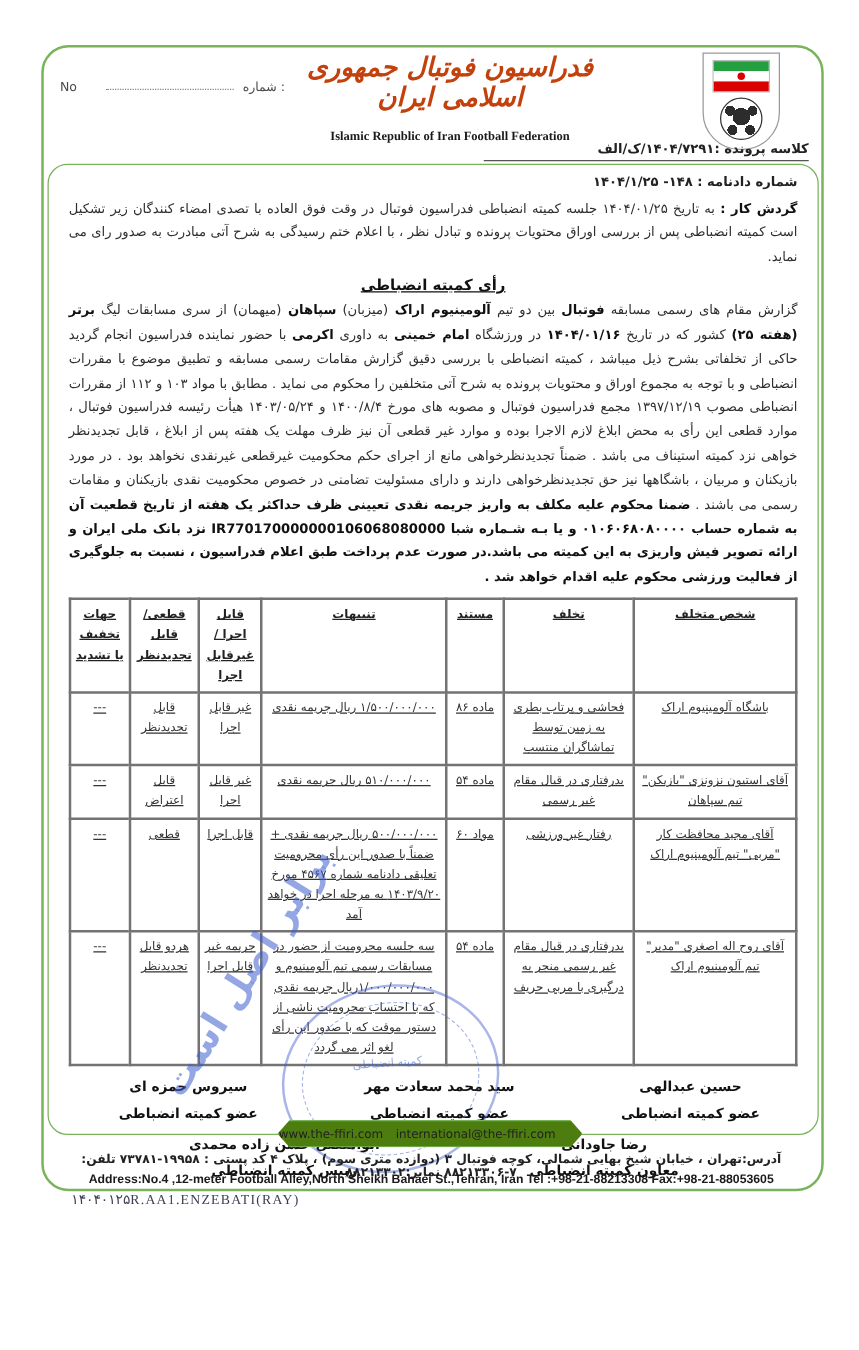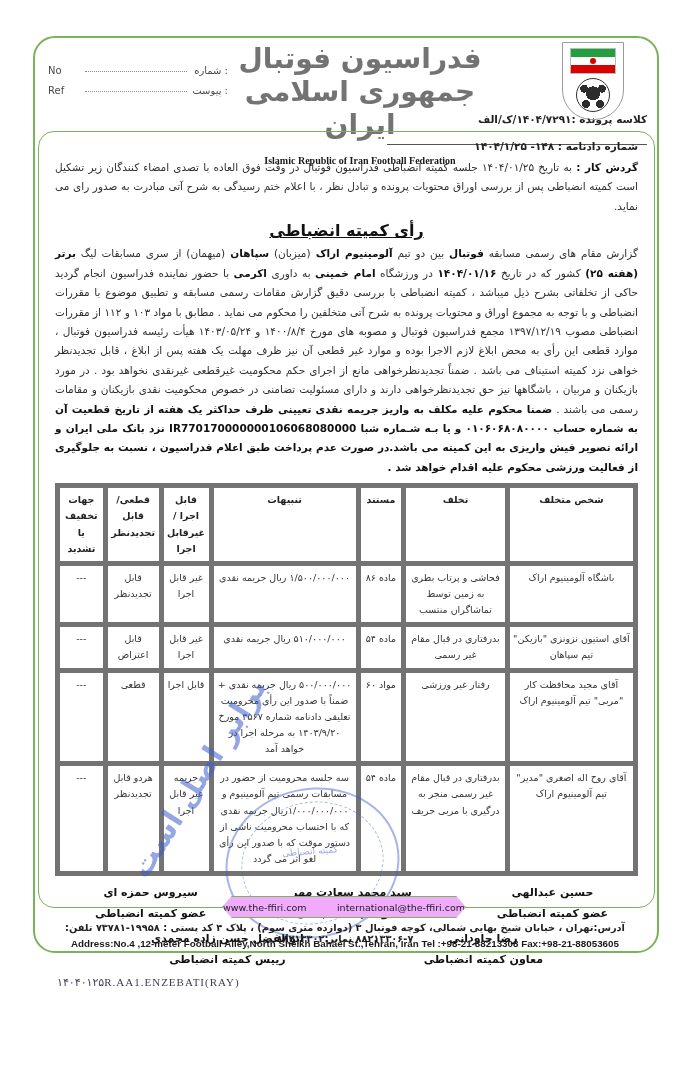--- a/index.html
+++ b/index.html
@@ -14,21 +14,21 @@
   
   .letterhead { position:absolute; left:40px; top:42px; width:612px; height:84px; }
   .ref-block { position:absolute; left:8px; top:14px; width:180px; direction:ltr; }
   .ref-row { display:flex; align-items:flex-end; font-size:10px; color:#4a4a4a;
     height:20px; }
   .ref-row .en { width:34px; }
   .ref-row .leader { flex:1; border-bottom:1px dotted #8a8a8a; margin:0 3px 4px 3px; }
   .ref-row .fa { width:38px; text-align:right; font-size:10px; }
 
   .titles { position:absolute; left:170px; top:0; width:300px; text-align:center; }
-  .title-fa { font-size:28px; font-weight:bold; color:#737373;
+  .title-fa { font-size:21px; font-weight:bold; font-style:italic; color:#c2410c;
     direction:rtl; letter-spacing:-1px; }
   .title-en { margin-top:14px; font-family:"Liberation Serif", serif; font-weight:bold;
     font-size:10px; color:#1a1a1a; }
 
   
   .emblem { position:absolute; right:28px; top:0; width:62px; height:78px;
     border:1px solid #9a9a9a; border-radius:0 0 30px 30px; background:#fff; overflow:hidden; }
   .flag { width:46px; height:26px; margin:5px auto 0 auto; border:1px solid #bbb; }
   .flag .g { height:8px; background:#239f40; }
   .flag .w { height:8px; background:#fff; position:relative; }
@@ -38,39 +38,39 @@
   .ball { width:34px; height:34px; margin:4px auto 0 auto; border:1px solid #333;
     border-radius:50%; position:relative; background:
     radial-gradient(circle at 50% 45%, #2c2c2c 0 7px, transparent 7px),
     radial-gradient(circle at 22% 30%, #2c2c2c 0 4px, transparent 4px),
     radial-gradient(circle at 78% 30%, #2c2c2c 0 4px, transparent 4px),
     radial-gradient(circle at 28% 78%, #2c2c2c 0 4px, transparent 4px),
     radial-gradient(circle at 72% 78%, #2c2c2c 0 4px, transparent 4px), #fff; }
 
   .case-no { position:absolute; right:40px; top:113px; width:260px; direction:rtl;
     font-size:10.5px; font-weight:bold; color:#222; border-bottom:1.5px solid #555;
-    padding-bottom:19px; text-align:right; }
+    padding-bottom:3px; text-align:right; }
 
   
   .inner-box { position:absolute; left:38px; top:131px; width:617px; height:777px;
     border:1.5px solid #79b35a; border-radius:16px; padding:8px 16px 0 16px;
     direction:rtl; }
   .verdict-no { font-size:10.5px; font-weight:bold; color:#222; text-align:right;
     margin-bottom:6px; }
   .process { font-size:10.5px; color:#2e2e2e; text-align:justify; line-height:1.85; }
   .process b, .ruling b { color:#111; }
-  .ruling-heading { text-align:center; font-weight:bold; font-size:16px; color:#111;
+  .ruling-heading { text-align:center; font-weight:bold; font-size:12px; color:#111;
     text-decoration:underline; margin:5px 0 4px 0; }
   .ruling { font-size:10.5px; color:#2e2e2e; text-align:justify; line-height:1.85; }
 
   
   table.verdict { width:100%; border-collapse:collapse; margin-top:6px;
     font-size:9.5px; color:#333; }
-  table.verdict th, table.verdict td { border:5px solid #737373; padding:4px 3px;
-    text-align:center; vertical-align:top; line-height:1.7; }
+  table.verdict th, table.verdict td { border:2px solid #737373; padding:4px 3px;
+    text-align:center; vertical-align:top; line-height:1.7;text-decoration:underline; }
   table.verdict th { font-weight:bold; color:#222; vertical-align:top; }
   .col-person { width:135px; } .col-violation { width:108px; } .col-basis { width:46px; }
   .col-penalty { width:152px; } .col-enforce { width:50px; } .col-final { width:56px; }
   .col-grounds { width:48px; }
 
   
   .signatures { margin-top:10px; position:relative; }
   .sig-row1 { display:flex; justify-content:space-between; padding:0 30px 0 40px; }
   .sig { text-align:center; font-size:11px; font-weight:bold; color:#111; }
   .sig .role { margin-top:8px; }
@@ -87,47 +87,42 @@
   .stamp-circle { position:absolute; left:225px; top:788px; width:175px; height:150px;
     border:2px solid rgba(62,92,205,0.45); border-radius:50%;
     transform:rotate(-12deg); pointer-events:none; }
   .stamp-circle .inner { position:absolute; left:14px; top:12px; right:14px; bottom:12px;
     border:1px dashed rgba(62,92,205,0.45); border-radius:50%; }
   .stamp-circle .txt { position:absolute; left:0; right:0; top:56px; text-align:center;
     font-size:9px; color:rgba(62,92,205,0.55); direction:rtl; transform:rotate(8deg); }
 
   
   .footer-tab { position:absolute; left:222px; top:896px; width:244px; height:22px;
-    background:#f0abfc; border:1.5px solid #79b35a; border-radius:3px;
+    background:#4d7c0f; border:1.5px solid #79b35a; border-radius:3px;
     clip-path:polygon(0 50%, 4% 0, 96% 0, 100% 50%, 96% 100%, 4% 100%);
-    display:flex; align-items:center; justify-content:space-between; gap:10px;
+    display:flex; align-items:center; justify-content:flex-start; gap:10px;
     font-size:9.5px; color:#222; direction:ltr; }
   .addr-fa { position:absolute; left:45px; top:922px; width:600px; direction:rtl;
     text-align:center; font-size:9.8px; font-weight:bold; color:#222; }
   .addr-en { position:absolute; left:45px; top:938px; width:600px; text-align:center;
     font-family:Liberation Sans, sans-serif; font-weight:bold; font-size:9.8px; color:#1a1a1a; }
 </style>
 </head>
 <body>
 
 <div class="page">
   <div class="outer-frame"></div>
 
   <div class="letterhead">
     <div class="ref-block">
       <div class="ref-row">
         <span class="en">No</span>
         <span class="leader"></span>
         <span class="fa">شماره :</span>
       </div>
-      <div class="ref-row">
-        <span class="en">Ref</span>
-        <span class="leader"></span>
-        <span class="fa">پیوست :</span>
-      </div>
     </div>
 
     <div class="titles">
       <div class="title-fa">فدراسیون فوتبال جمهوری اسلامی ایران</div>
       <div class="title-en">Islamic Republic of Iran Football Federation</div>
     </div>
 
     <div class="emblem">
       <div class="flag">
         <div class="g"></div>

